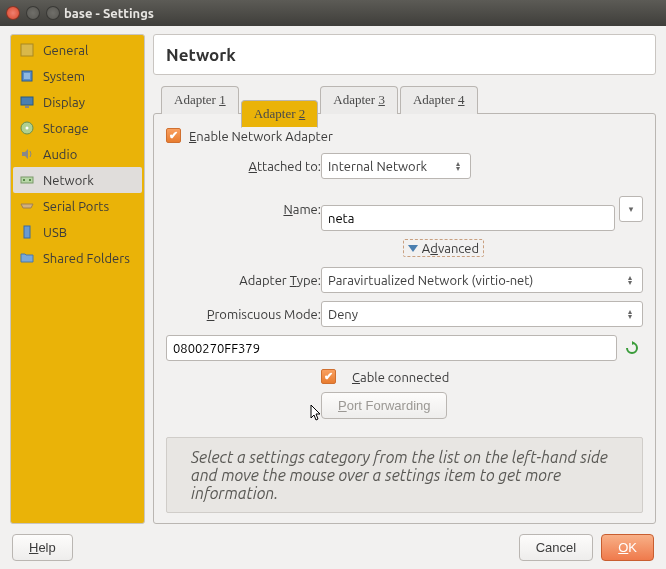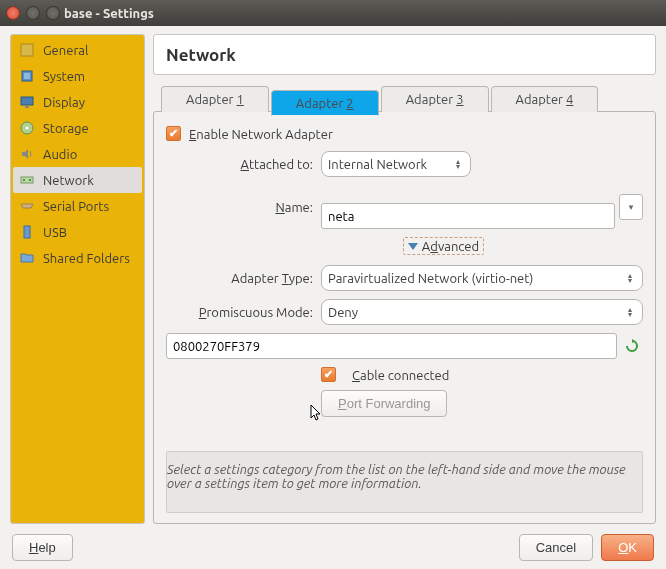--- a/index.html
+++ b/index.html
@@ -65,35 +65,36 @@
   font-weight: bold;
   color: #333;
   margin-bottom: 10px;
 }
 .tabs {
   display: flex;
   gap: 0;
   margin-left: 8px;
 }
 .tab {
-  padding: 5px 24px;
+  padding: 5px 12px;
   border: 1px solid #bab6b2;
   border-bottom: none;
   background: #ecebea;
   border-radius: 4px 4px 0 0;
   margin-right: 2px;
   cursor: pointer;
   position: relative;
   top: 1px;
   color: #4a4a4a;
+  font-family: Liberation Serif, serif;
 }
 .tab.active {
-  background: #0ea5e9;
+  background: #eab308;
   z-index: 2;
-  top: 5px;
+  top: 15px;
   border-bottom: 1px solid #f2f1f0;
 }
 .tab u { text-decoration: underline; }
 .tab-panel {
   border: 1px solid #bab6b2;
   border-radius: 3px;
   padding: 14px 12px 10px 12px;
   background: #f2f1f0;
   flex: 1;
   display: flex;
@@ -112,40 +113,38 @@
   display: flex; align-items: center; justify-content: center;
   color: #fff; font-size: 11px; font-weight: bold;
 }
 .form-row {
   display: flex; align-items: center;
   margin-bottom: 8px;
 }
 .form-label {
   width: 155px;
   text-align: right;
-  padding-right: 8px;
   color: #3c3c3c;
 }
 .form-control {
   flex: 1;
   display: flex; align-items: center; gap: 4px;
 }
 .select, .input {
   background: #fff;
   border: 1px solid #bab6b2;
   border-radius: 3px;
   padding: 4px 6px;
   font-size: 13px;
   font-family: inherit;
   height: 26px;
 }
 .select {
   display: flex; align-items: center; justify-content: space-between;
   cursor: pointer;
-  border-radius: 8px;
 }
 .spin {
   width: 12px;
   display: flex; flex-direction: column;
   line-height: 5px; font-size: 8px; color: #666;
   text-align: center;
 }
 .advanced-row {
   display: flex; align-items: center;
   margin: 6px 0 10px 0;
@@ -187,24 +186,24 @@
   color: #fff;
 }
 .btn.disabled {
   color: #9b9894;
   cursor: default;
 }
 .help-box {
   background: #e8e6e3;
   border: 1px solid #d0cdc9;
   border-radius: 2px;
-  padding: 10px 0;
+  padding: 10px 24px;
   font-style: italic;
   color: #5a5955;
-  font-size: 13px;
+  font-size: 16px;
   margin-top: 6px;
   min-height: 62px;
 }
 .footer {
   display: flex;
   justify-content: space-between;
   padding: 10px 12px;
 }
 .footer-right { display: flex; gap: 8px; }
 .combo-dd {

